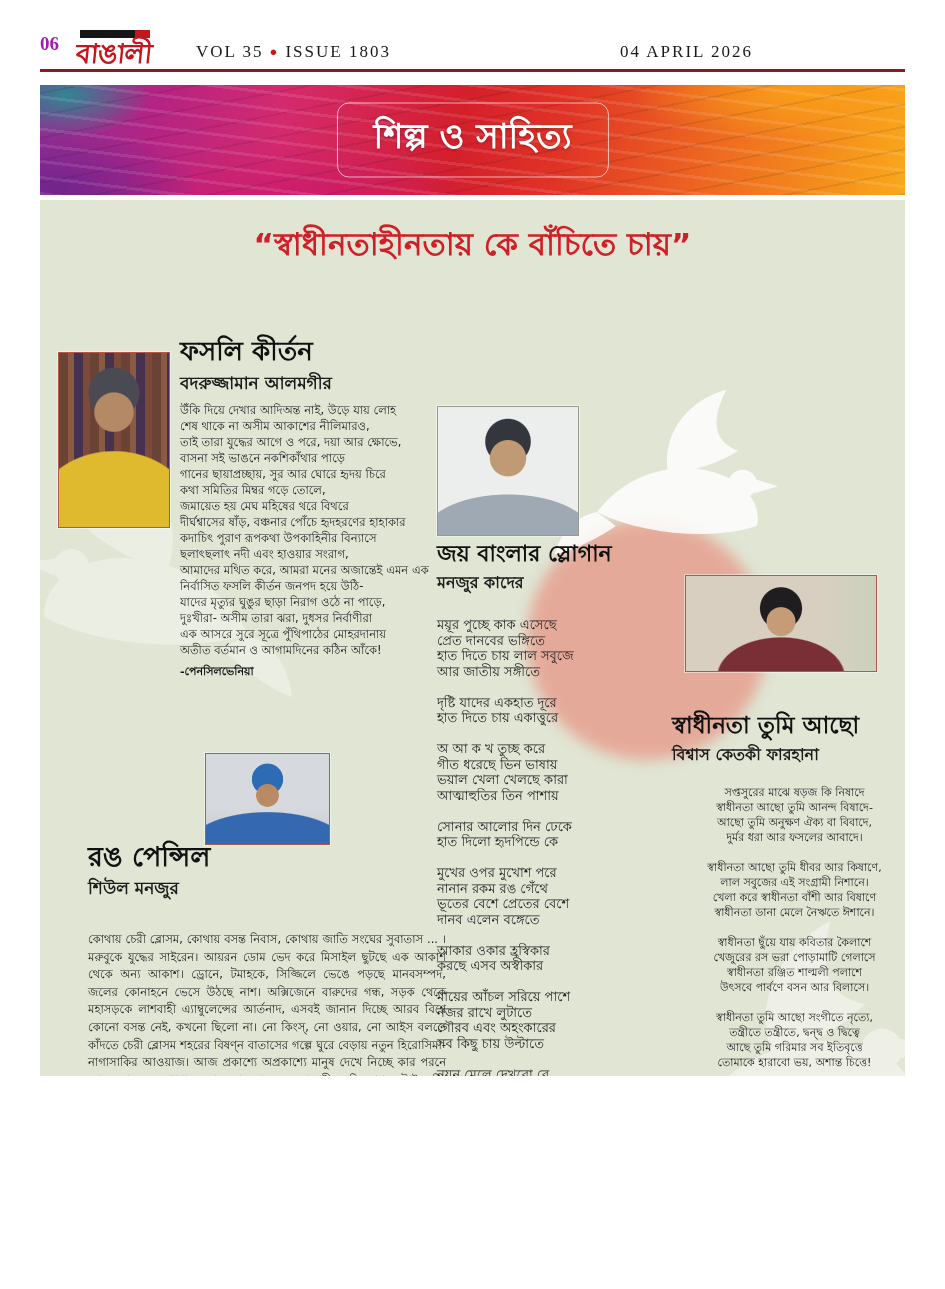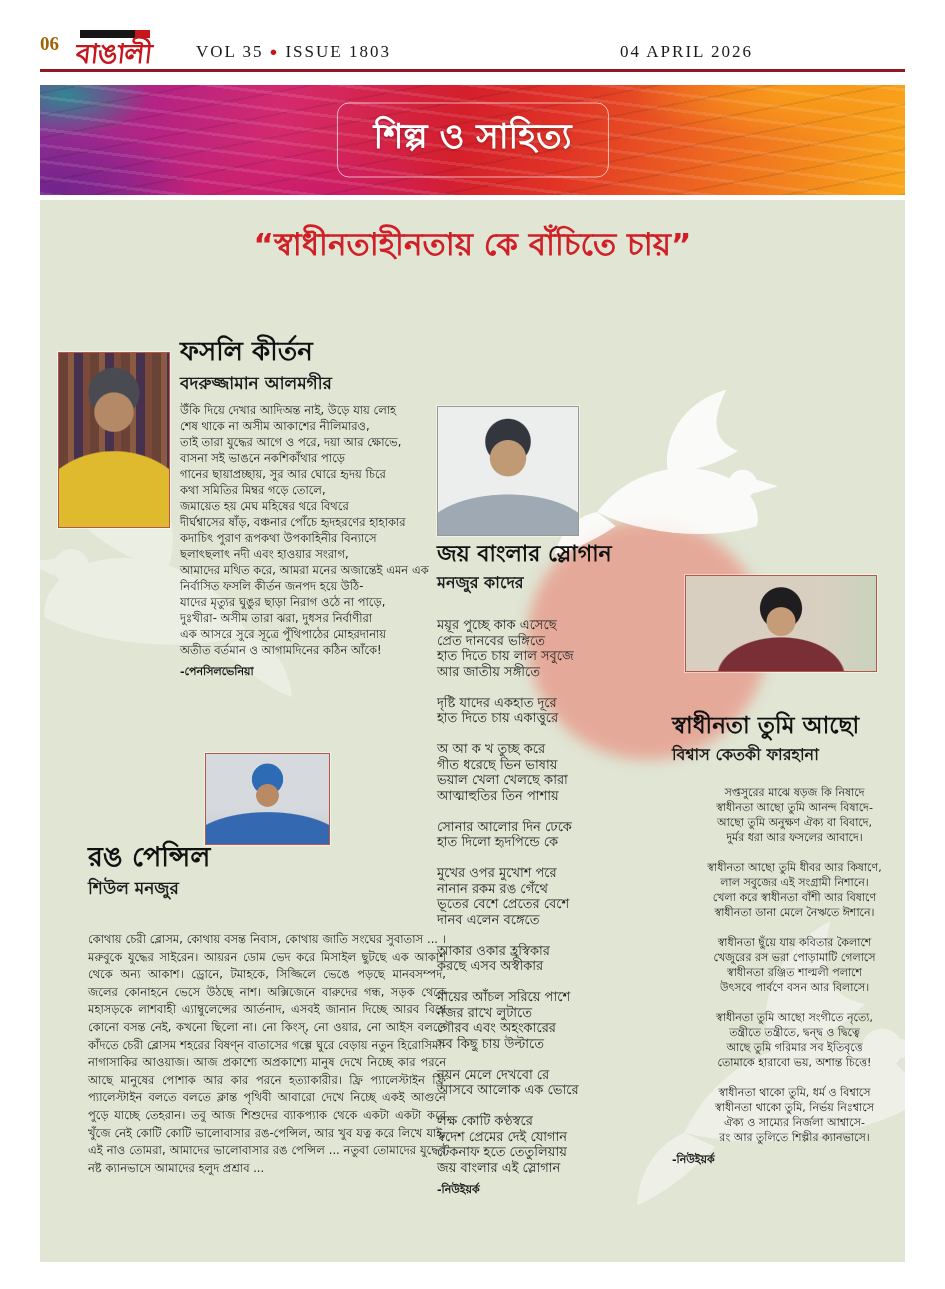--- a/index.html
+++ b/index.html
@@ -1,21 +1,21 @@
 <!DOCTYPE html>
 <html><head>
 <meta charset="utf-8">
 <style>
   * { margin:0; padding:0; box-sizing:border-box; }
   html,body { background:#ffffff; }
   body { font-family:"DejaVu Sans", sans-serif; color:#222; }
   .page { position:relative; width:945px; height:1289px; background:#fff; margin:0 auto; overflow:hidden; }
 
   
-  .hdr-pageno { position:absolute; left:40px; top:33px; font-family:"Liberation Serif", serif; font-weight:bold; font-size:19px; color:#a16207; }
+  .hdr-pageno { position:absolute; left:40px; top:33px; font-family:"Liberation Serif", serif; font-weight:bold; font-size:19px; color:#a21caf; }
   .hdr-logo { position:absolute; left:76px; top:30px; width:88px; height:42px; }
   .hdr-logo .logo-bar { width:70px; height:8px; background:linear-gradient(90deg,#161616 0 78%, #c4161c 78%); margin-left:4px; }
   .hdr-logo .logo-script { font-size:27px; font-weight:bold; color:#c4161c; line-height:32px; transform:skewX(-6deg); letter-spacing:-1px; }
   .hdr-vol { position:absolute; left:196px; top:42px; font-family:"Liberation Serif", serif; font-size:17px; letter-spacing:2px; color:#1a1a1a; }
   .hdr-vol .dot { color:#c4161c; font-size:13px; padding:0 6px; vertical-align:1px; }
   .hdr-masthead { position:absolute; left:0; right:0; top:34px; text-align:center; font-family:"Liberation Serif", serif; font-weight:bold; font-size:26px; letter-spacing:1px; color:#111; }
   .hdr-date { position:absolute; left:620px; top:42px; font-family:"Liberation Serif", serif; font-size:17px; letter-spacing:2px; color:#1a1a1a; }
   .hdr-rule { position:absolute; left:40px; top:69px; width:865px; height:3px; background:#8e191e; }
 
   
@@ -31,21 +31,21 @@
   .banner::before { content:""; position:absolute; inset:0;
     background:
       repeating-linear-gradient(7deg, rgba(255,255,255,.10) 0 3px, rgba(255,255,255,0) 3px 16px),
       repeating-linear-gradient(-11deg, rgba(0,0,0,.08) 0 2px, rgba(0,0,0,0) 2px 22px);
   }
   .banner-label { position:absolute; left:50%; top:50%; transform:translate(-50%,-50%);
     border:1px solid rgba(255,255,255,.65); border-radius:12px; padding:6px 36px 10px; }
   .banner-title { color:#ffffff; font-size:34px; font-weight:bold; text-shadow:0 1px 3px rgba(0,0,0,.25); white-space:nowrap; }
 
   
-  .content { position:absolute; left:40px; top:200px; width:865px; height:1062px; background:#e0e5d4; overflow:hidden; }
+  .content { position:absolute; left:40px; top:200px; width:865px; height:876px; background:#e0e5d4; overflow:hidden; }
   .red-circle { position:absolute; left:487px; top:320px; width:240px; height:240px; border-radius:50%;
     background:#e79b8b; filter:blur(7px); opacity:.8; }
   .dove { position:absolute; }
   .dove svg { width:100%; height:100%; }
 
   .headline { position:absolute; left:0; right:0; top:20px; text-align:center;
     color:#d01f26; font-size:31px; font-weight:bold; letter-spacing:0; }
 
   
   .photo { position:absolute; border:1px solid #b5584b; box-shadow:0 0 0 1px rgba(255,255,255,.45); }

